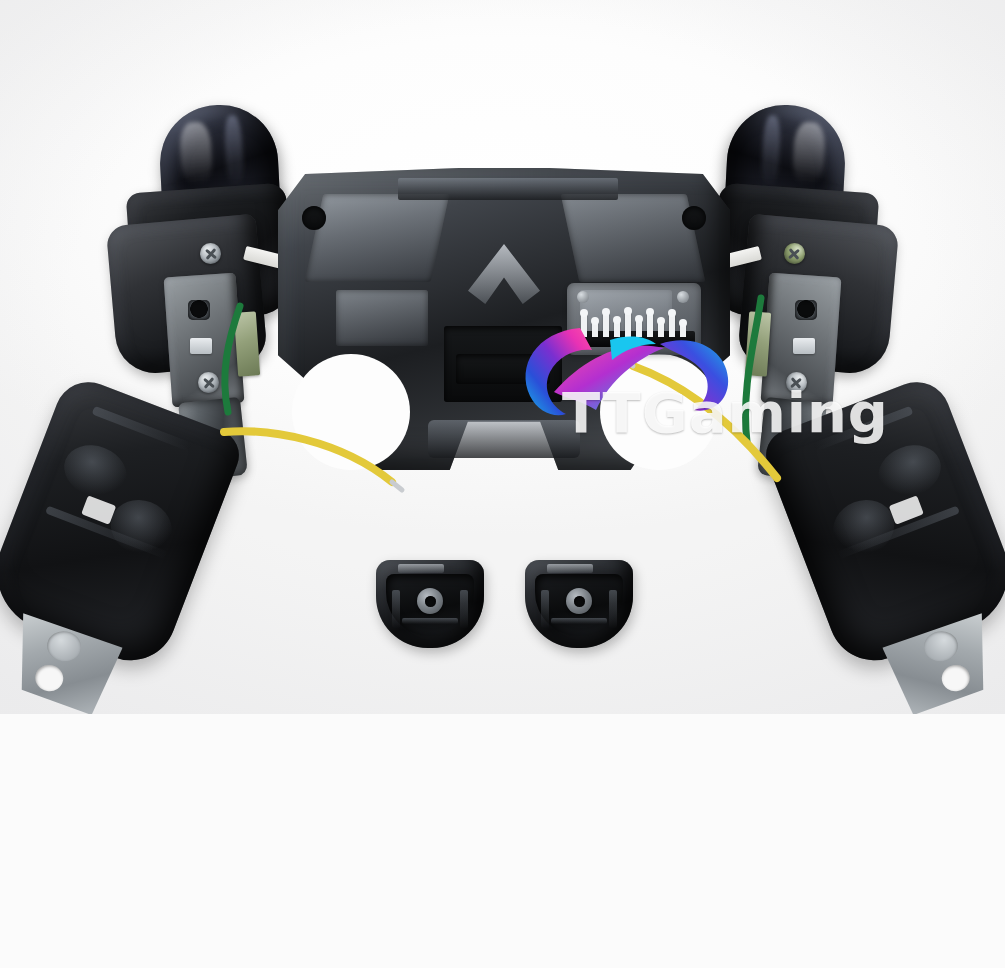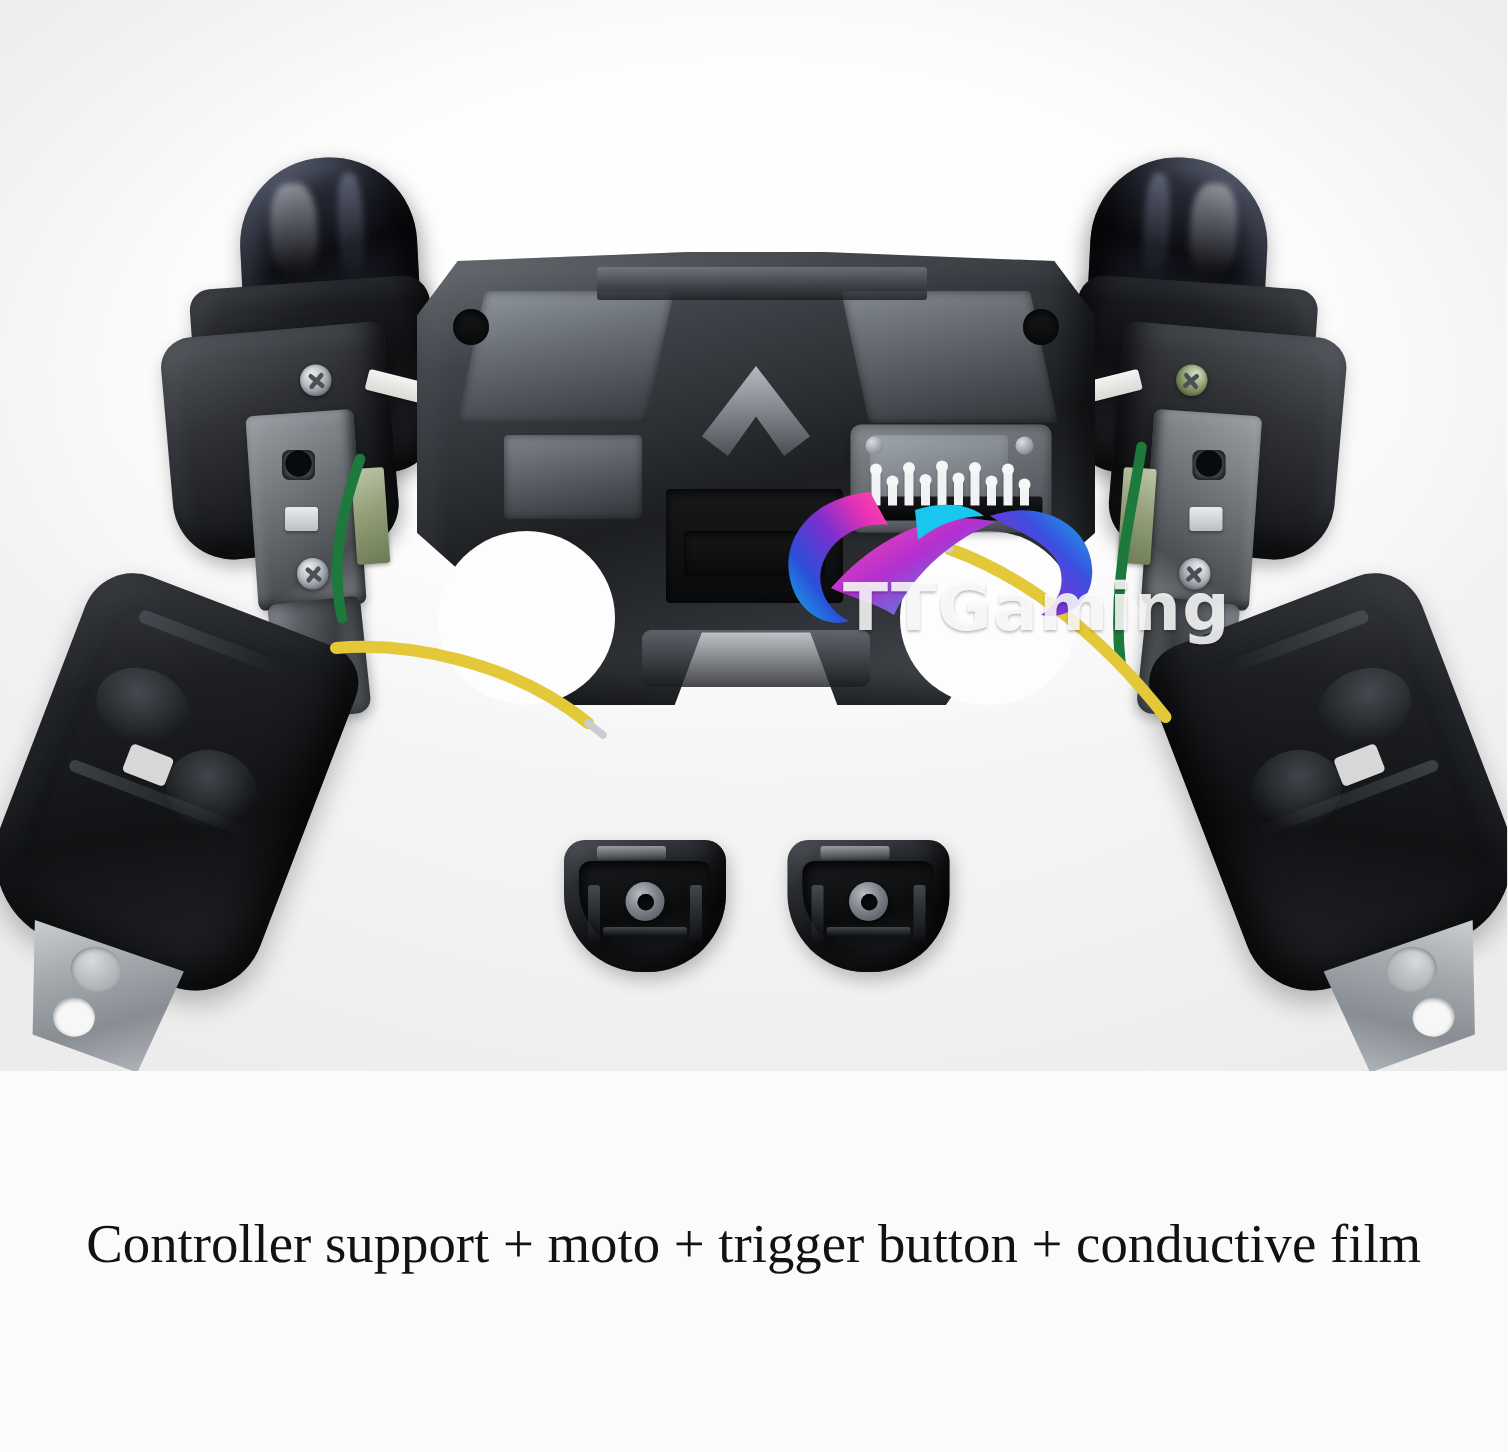--- a/index.html
+++ b/index.html
@@ -146,21 +146,21 @@
         box-shadow:inset 0 1px 3px #000;}
   .trig .ridge{position:absolute;background:linear-gradient(180deg,rgba(120,128,138,.5),rgba(20,22,25,.1));
         border-radius:2px;}
   .trig .topchip{position:absolute;background:linear-gradient(180deg,rgba(225,230,236,.55),rgba(130,138,146,.2));
         border-radius:2px;}
 
   
   .wm{position:absolute;left:514px;top:318px;width:300px;height:110px;pointer-events:none;}
   .wm svg{position:absolute;left:0;top:0;}
   .wm-text{position:absolute;left:48px;top:62px;font-family:"DejaVu Sans",sans-serif;
-        font-weight:700;font-size:44px;letter-spacing:1px;color:rgba(255,255,255,.86);
+        font-weight:700;font-size:56px;letter-spacing:1px;color:rgba(255,255,255,.86);
         text-shadow:0 1px 2px rgba(0,0,0,.25);white-space:nowrap;}
 
   
   .version{position:absolute;left:0;top:714px;width:100%;text-align:center;
         font-family:"Liberation Serif",serif;font-size:62px;color:#121212;line-height:1;
         letter-spacing:1px;}
   .caption{position:absolute;left:0;top:808px;width:100%;text-align:center;
         font-family:"Liberation Serif",serif;font-size:36.5px;color:#121212;line-height:1.15;
         white-space:nowrap;}
 </style>
@@ -333,15 +333,14 @@
 
         <path d="M146 26 C 180 14, 212 32, 214 60 C 216 82, 198 96, 180 92
                  C 196 82, 198 62, 186 50 C 174 38, 158 34, 146 26 Z" fill="url(#g2)"></path>
 
         <path d="M96 22 C 114 16, 132 18, 142 26 C 126 26, 110 32, 98 42 Z" fill="#19c6ef"></path>
       </svg>
       <div class="wm-text">TTGaming</div>
     </div>
   </div>
 
-  <div class="caption">Controller support + moto + trigger button + conductive film</div>
 
 </div>
 
 </body></html>

